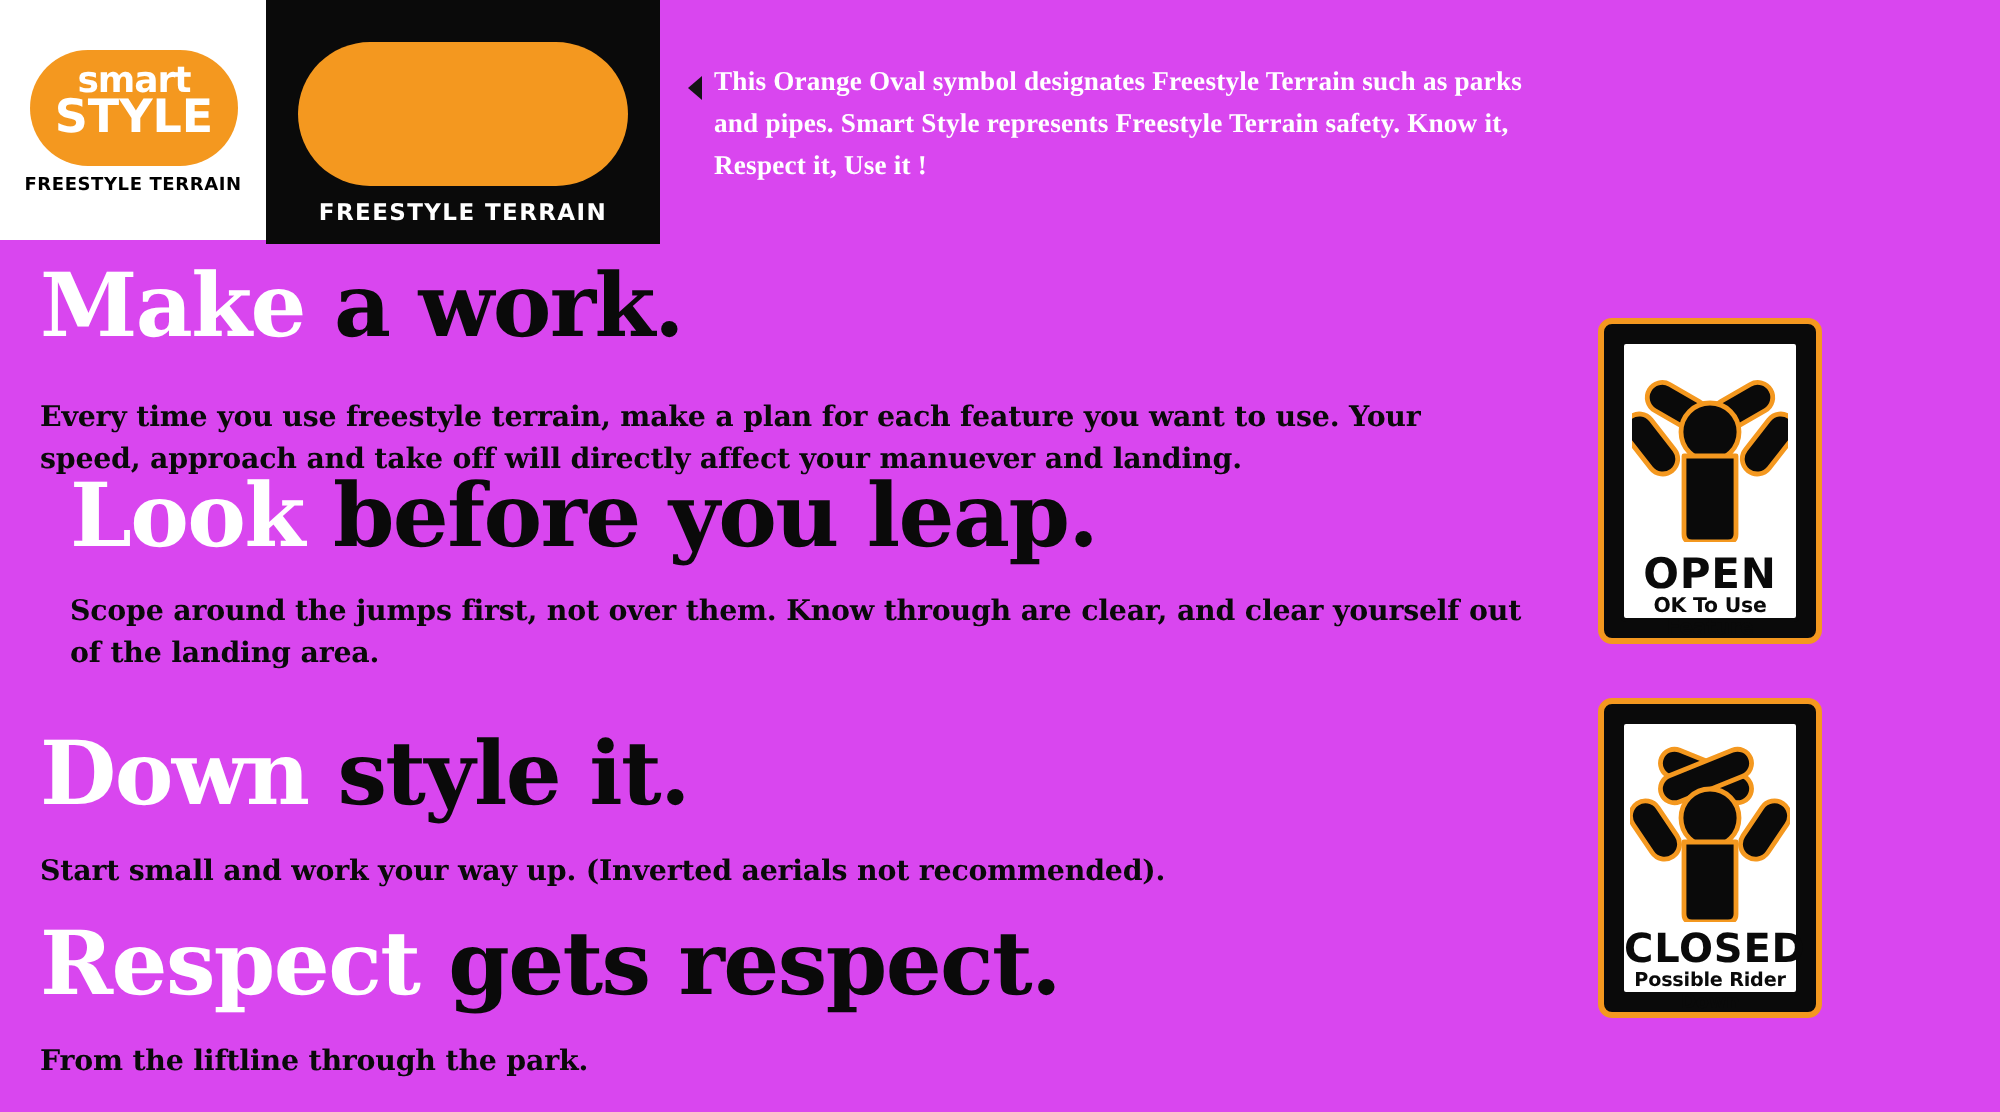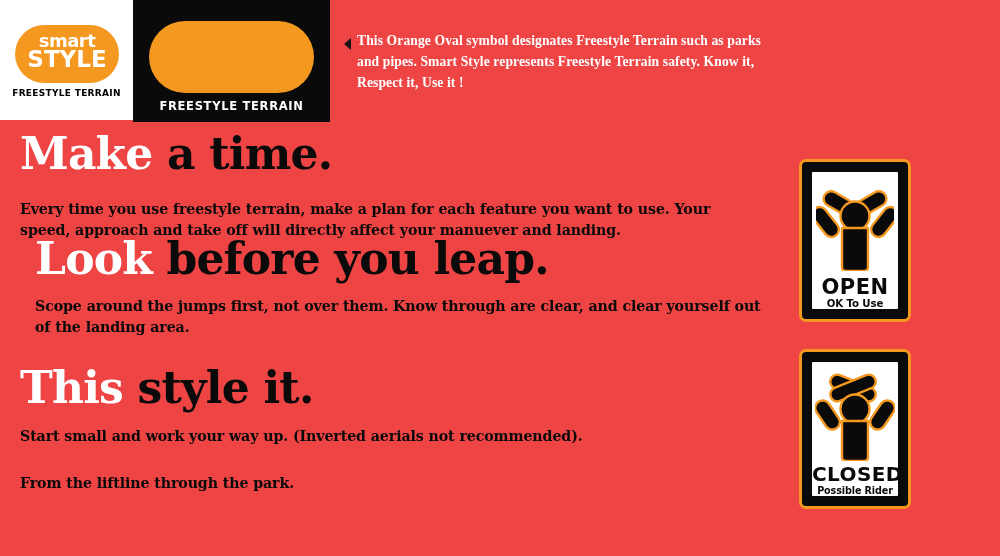--- a/index.html
+++ b/index.html
@@ -9,21 +9,21 @@
   body {
     width: 1000px;
     height: 556px;
     overflow: hidden;
     font-family: "Liberation Serif", serif;
   }
   #poster {
     position: relative;
     width: 1000px;
     height: 556px;
-    background: #ef4444;
+    background: #d946ef;
     overflow: hidden;
   }
 
   
   #header-strip {
     position: absolute;
     left: 0; top: 0;
     width: 1000px;
     height: 124px;
   }
@@ -250,35 +250,36 @@
     <div id="header-note">
       <div id="header-arrow"></div>
       <p id="header-note-text">This  Orange Oval symbol  designates Freestyle Terrain such as parks and pipes. Smart Style represents Freestyle Terrain safety. Know it, Respect it, Use it !</p>
     </div>
 
   </div>
 
   <div id="tips">
 
     <div class="tip" id="tip-0">
-      <h2 class="tip-heading"><span class="hl">Make</span><span> a time.</span></h2>
+      <h2 class="tip-heading"><span class="hl">Make</span><span> a work.</span></h2>
       <p class="tip-body">Every time you use freestyle terrain, make a plan for each feature you want to use. Your speed, approach and take off will directly affect your manuever and landing.</p>
     </div>
 
     <div class="tip" id="tip-1">
       <h2 class="tip-heading"><span class="hl">Look</span><span> before you leap.</span></h2>
       <p class="tip-body">Scope around the jumps first, not over them. Know through are clear, and clear yourself out of the landing area.</p>
     </div>
 
     <div class="tip" id="tip-2">
-      <h2 class="tip-heading"><span class="hl">This</span><span> style it.</span></h2>
+      <h2 class="tip-heading"><span class="hl">Down</span><span> style it.</span></h2>
       <p class="tip-body">Start small and work your way up. (Inverted aerials not recommended).</p>
     </div>
 
     <div class="tip" id="tip-3">
+      <h2 class="tip-heading"><span class="hl">Respect</span><span> gets respect.</span></h2>
       <p class="tip-body">From the liftline through the park.</p>
     </div>
 
   </div>
 
   <div class="sign" id="sign-closed">
     <div class="sign-inner">
       <div class="sign-figure">
         <svg width="80" height="90" viewBox="0 0 80 90" xmlns="http://www.w3.org/2000/svg">
           <g stroke="#F4981F" stroke-width="2.4" fill="#0A0A0A" stroke-linejoin="round">

